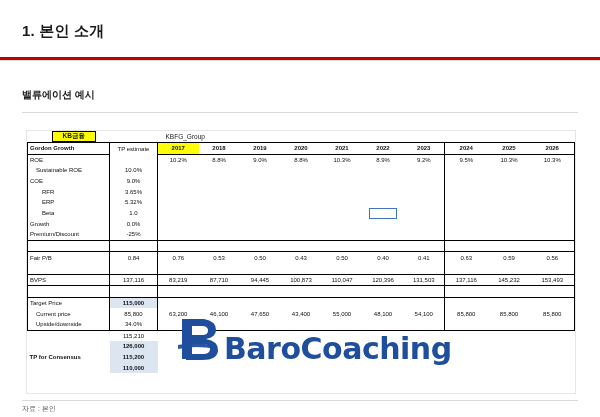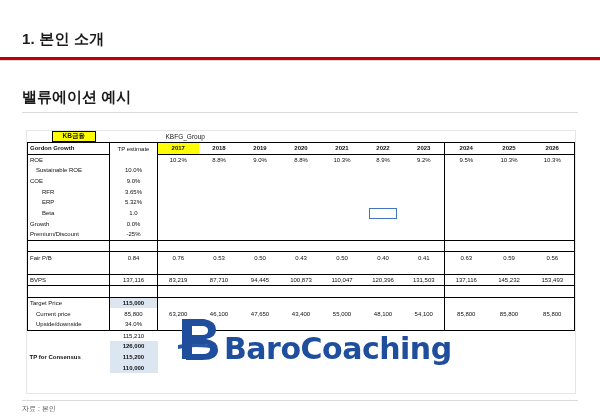--- a/index.html
+++ b/index.html
@@ -10,33 +10,32 @@
     overflow:hidden;
     position:relative;
   }
   .slide{position:absolute;inset:0;background:#fff;}
 
   
   .header-title{
     position:absolute;left:22px;top:22px;
     font-size:15px;font-weight:bold;color:#1a1a1a;
     letter-spacing:.2px;
-    margin-top:8px;
   }
   .header-rule{
     position:absolute;left:0;right:0;top:57px;height:3px;background:#c00000;
   }
   .header-rule2{
     position:absolute;left:0;right:0;top:60px;height:1px;background:#d9d9d9;
   }
 
   
   .sub-title{
     position:absolute;left:22px;top:88px;
-    font-size:15px;font-weight:bold;color:#1a1a1a;
+    font-size:10px;font-weight:bold;color:#1a1a1a;
   }
   .sub-rule{
     position:absolute;left:22px;right:22px;top:112px;height:1px;background:#d9d9d9;
   }
 
   
   .sheet{
     position:absolute;left:26px;top:130px;width:548px;height:262px;
     background:#fff;
     border:1px solid #e6e6e6;

